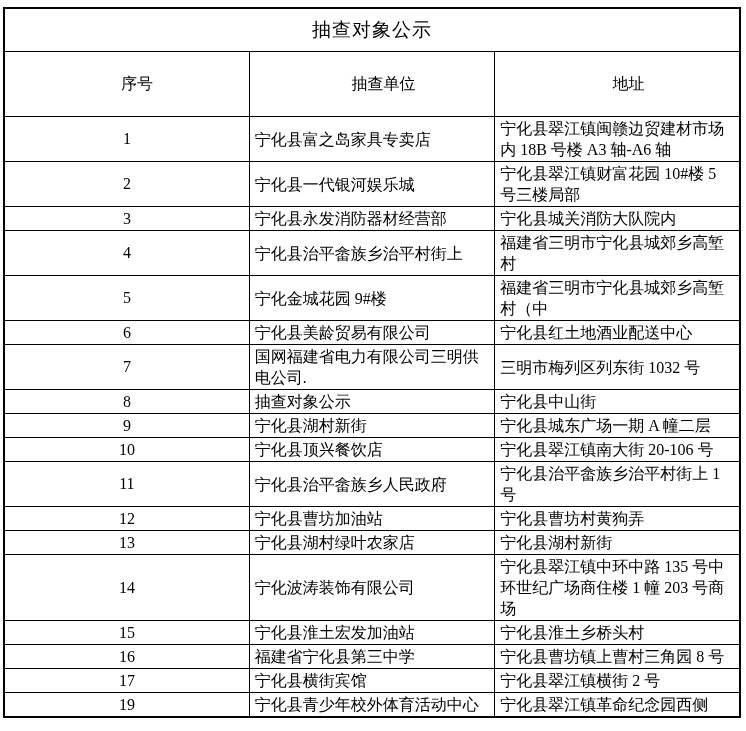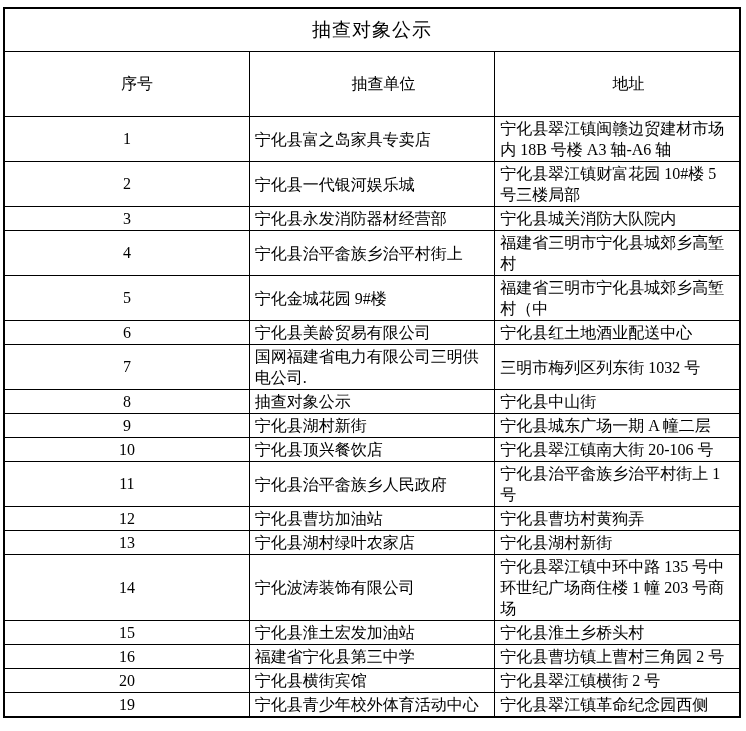--- a/index.html
+++ b/index.html
@@ -143,24 +143,24 @@
           <td class="col-addr">宁化县翠江镇中环中路 135 号中环世纪广场商住楼 1 幢 203 号商场</td>
         </tr>
         <tr>
           <td class="col-no">15</td>
           <td class="col-unit">宁化县淮土宏发加油站</td>
           <td class="col-addr">宁化县淮土乡桥头村</td>
         </tr>
         <tr>
           <td class="col-no">16</td>
           <td class="col-unit">福建省宁化县第三中学</td>
-          <td class="col-addr">宁化县曹坊镇上曹村三角园 2 号</td>
+          <td class="col-addr">宁化县曹坊镇上曹村三角园 8 号</td>
         </tr>
         <tr>
-          <td class="col-no">20</td>
+          <td class="col-no">17</td>
           <td class="col-unit">宁化县横街宾馆</td>
           <td class="col-addr">宁化县翠江镇横街 2 号</td>
         </tr>
         <tr>
           <td class="col-no">19</td>
           <td class="col-unit">宁化县青少年校外体育活动中心</td>
           <td class="col-addr">宁化县翠江镇革命纪念园西侧</td>
         </tr>
       </tbody>
   </table>

